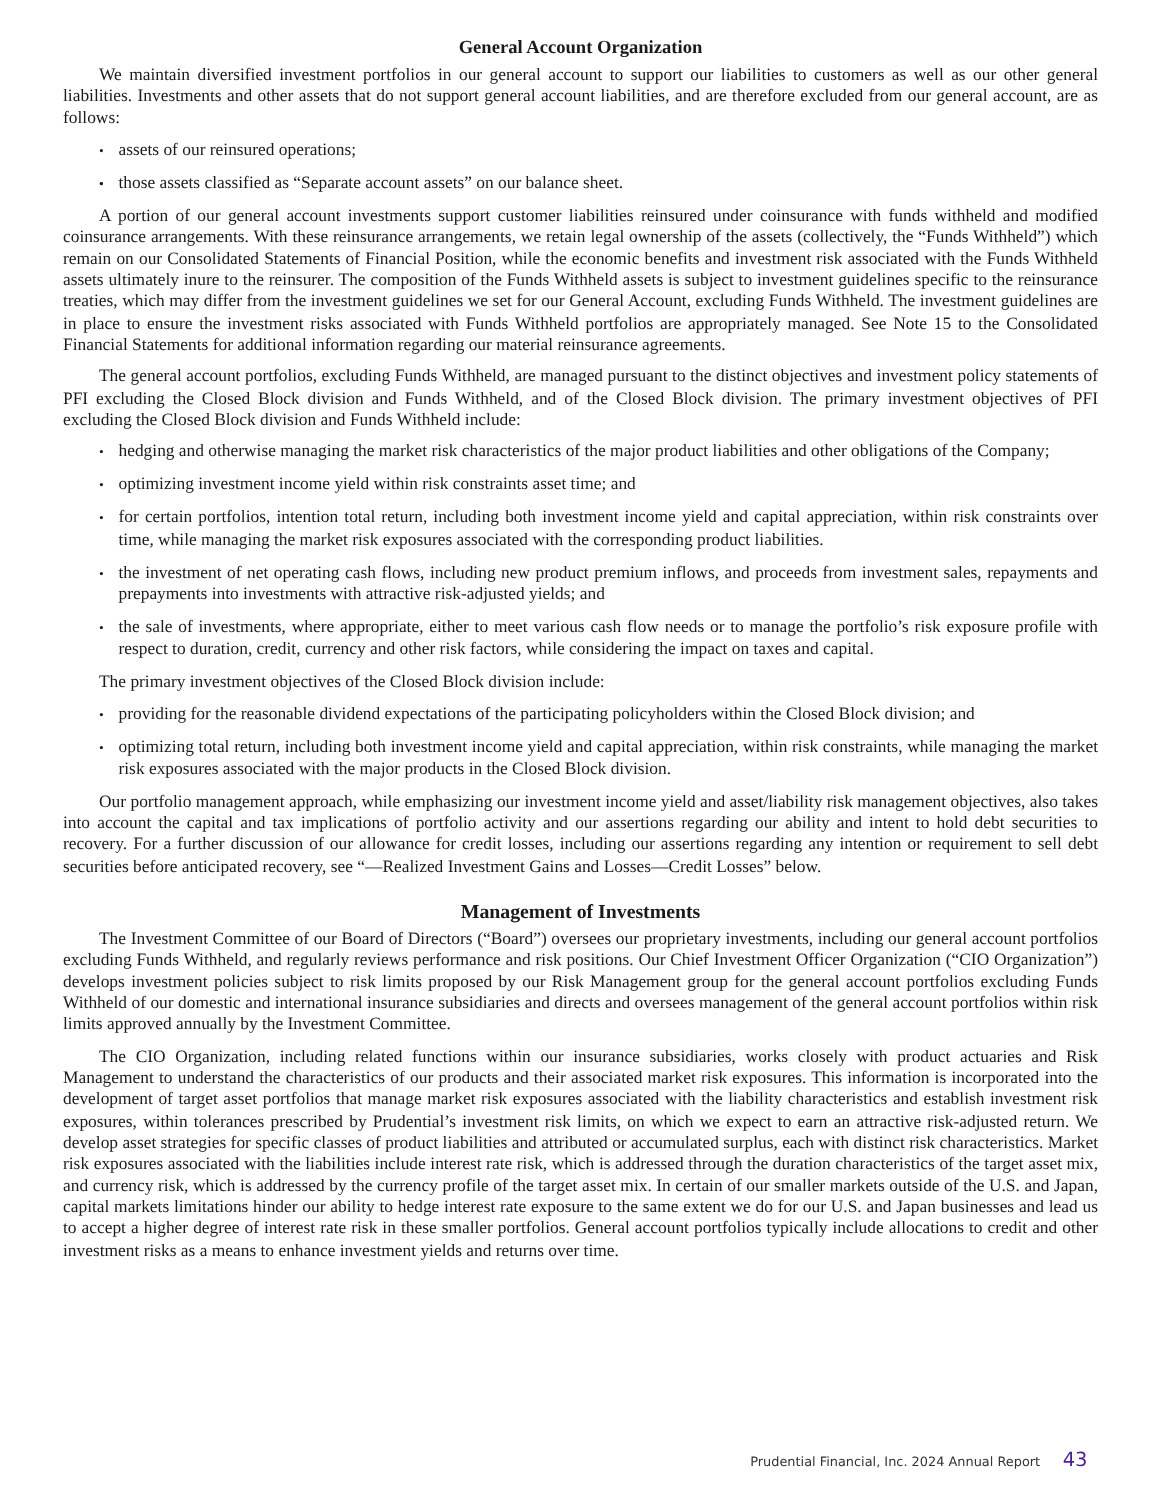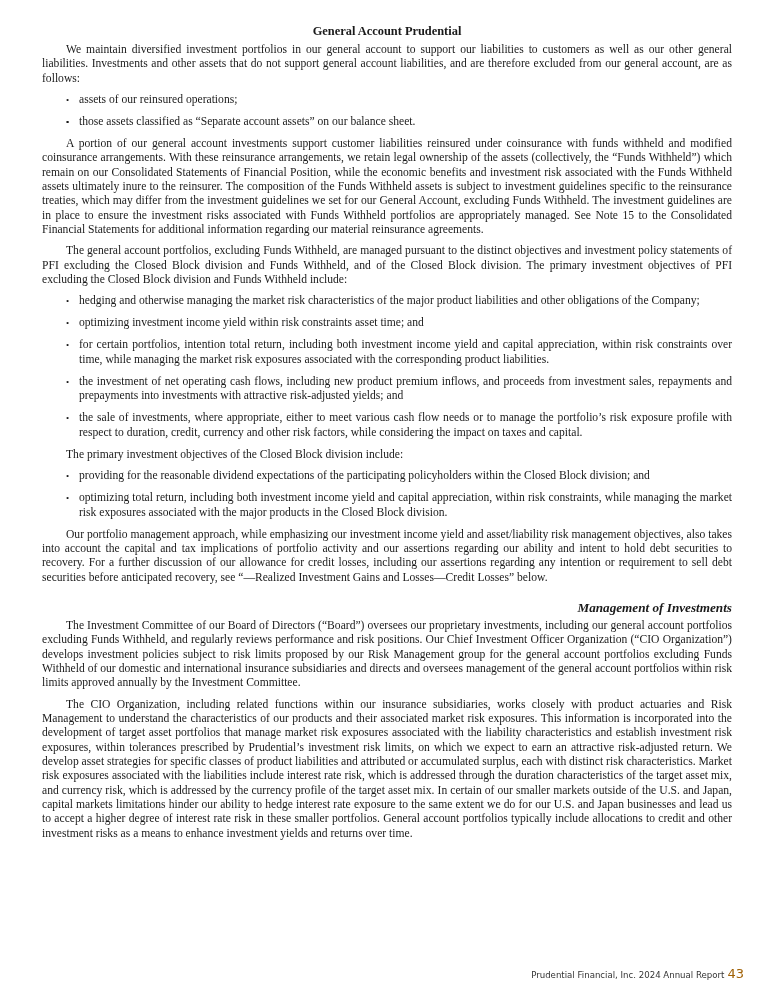--- a/index.html
+++ b/index.html
@@ -19,36 +19,36 @@
   }
   p { margin: 0 0 6.8px 0; text-indent: 24px; }
   ul { list-style: none; margin: 0 0 0 0; padding: 0; }
   ul li {
     position: relative; padding-left: 37px; margin: 0 0 7.8px 0;
   }
   ul li .bullet {
     position: absolute; left: 24px; top: 0; font-size: 9px;
   }
   .section-heading {
-    font-style: italic; font-weight: bold; font-size: 13.2px;
-    margin: 15px 0 3px 0; text-align: right; line-height: 16px;
+    font-weight: bold; font-size: 13.2px;
+    margin: 15px 0 3px 0; text-align: center; line-height: 16px;
   }
   .footer {
-    position: absolute; right: 24px; top: 966px;
+    position: absolute; right: 43px; top: 966px;
     font-family: "DejaVu Sans", "Liberation Sans", sans-serif;
     font-size: 8.6px; color: #333;
-    display: flex; align-items: baseline; gap: 3px;
+    display: flex; align-items: baseline; gap: 15px;
   }
-  .footer .page-num { font-size: 13px; color: #a16207; }
+  .footer .page-num { font-size: 13px; color: #4c1d95; }
 </style>
 </head>
 <body>
 
 <div class="page">
-  <div class="title">General Account Prudential</div>
+  <div class="title">General Account Organization</div>
 
   <p>We maintain diversified investment portfolios in our general account to support our liabilities to customers as well as our other general liabilities. Investments and other assets that do not support general account liabilities, and are therefore excluded from our general account, are as follows:</p>
 
   <ul>
     <li><span class="bullet">•</span><span>assets of our reinsured operations;</span></li>
     <li><span class="bullet">•</span></li>
     <li><span class="bullet">•</span><span>those assets classified as “Separate account assets” on our balance sheet.</span></li>
   </ul>
 
   <p>A portion of our general account investments support customer liabilities reinsured under coinsurance with funds withheld and modified coinsurance arrangements. With these reinsurance arrangements, we retain legal ownership of the assets (collectively, the “Funds Withheld”) which remain on our Consolidated Statements of Financial Position, while the economic benefits and investment risk associated with the Funds Withheld assets ultimately inure to the reinsurer. The composition of the Funds Withheld assets is subject to investment guidelines specific to the reinsurance treaties, which may differ from the investment guidelines we set for our General Account, excluding Funds Withheld. The investment guidelines are in place to ensure the investment risks associated with Funds Withheld portfolios are appropriately managed. See Note 15 to the Consolidated Financial Statements for additional information regarding our material reinsurance agreements.</p>

